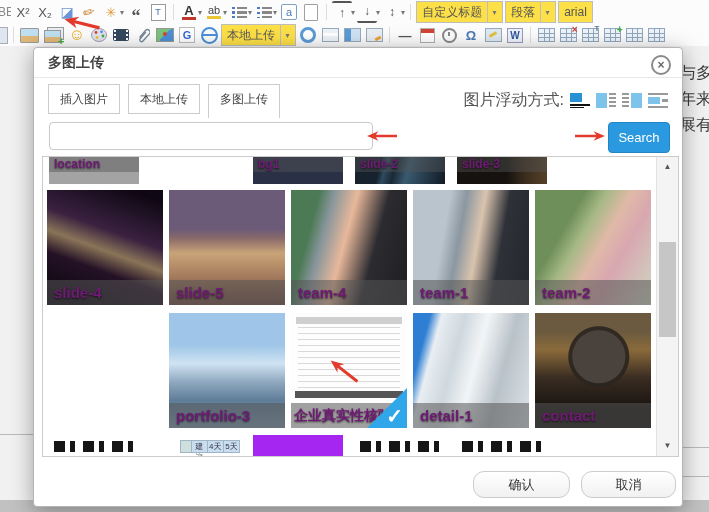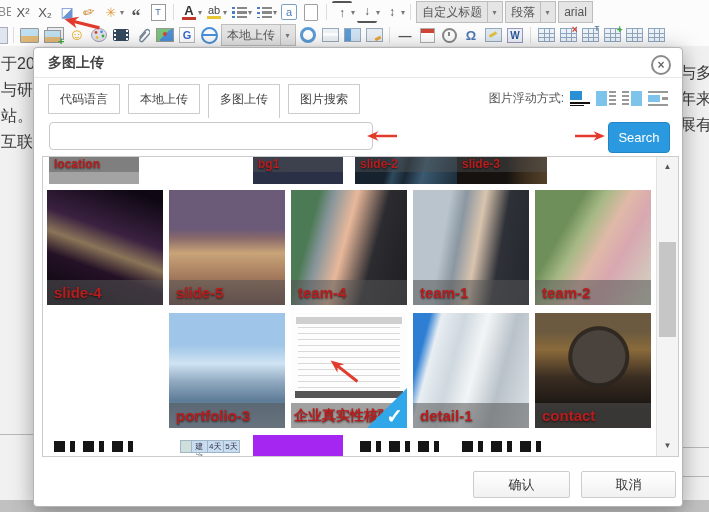--- a/index.html
+++ b/index.html
@@ -29,21 +29,21 @@
   .ic-list.ol .mk{position:absolute;left:0;top:0;width:3px;height:11px;
       background:repeating-linear-gradient(180deg,#4a7ac9 0 2px,transparent 2px 4.5px);}
   .ic-list.ul .mk{position:absolute;left:0;top:0;width:3px;height:11px;
       background:repeating-radial-gradient(circle at 1.5px 1px,#4a7ac9 0 1.2px,transparent 1.3px 4.5px);}
   .a-box{width:14px;height:14px;border:1px solid #7aa0c4;border-radius:2px;color:#4a7ab5;font-size:11px;
          display:flex;align-items:center;justify-content:center;background:#fff;}
   .page-box{width:12px;height:15px;background:#fff;border:1px solid #a0a0a0;border-radius:1px;}
   .sp-ic{font-size:12px;color:#555;}
   .sp-top{border-top:2px solid #555;line-height:12px;}
   .sp-bot{border-bottom:2px solid #555;line-height:12px;}
-  .tsel{display:flex;height:20px;border:1px solid #bdbdbd;background:#e5e5e5;align-items:center;
+  .tsel{display:flex;height:20px;border:1px solid #bdbdbd;background:#fde047;align-items:center;
         font-size:12px;color:#555;flex:0 0 auto;}
   .tsel .lab{padding:0 5px;white-space:nowrap;}
   .tsel .cbox{width:14px;height:100%;border-left:1px solid #bdbdbd;display:flex;align-items:center;justify-content:center;}
   
   .half-ic{width:7px;height:15px;background:#dfe6ef;border:1px solid #aab;border-left:none;flex:0 0 auto;}
   .pic-ic{width:17px;height:13px;border:1px solid #9a9a9a;border-radius:1px;flex:0 0 auto;position:relative;
           background:linear-gradient(180deg,#bfe0f0 0 55%,#e0b878 55%);}
   .pic-multi{position:relative;width:19px;height:16px;flex:0 0 auto;}
   .pic-multi .f1{position:absolute;left:3px;top:0;width:15px;height:11px;border:1px solid #9a9a9a;background:#e8eef4;}
   .pic-multi .f2{position:absolute;left:0;top:3px;width:15px;height:11px;border:1px solid #9a9a9a;
@@ -96,21 +96,21 @@
           border:1px solid #b5b5b5;border-radius:4px;box-shadow:0 4px 22px rgba(0,0,0,.35);}
   .dlg-title{position:absolute;left:0;top:0;right:0;height:29px;line-height:29px;padding-left:14px;
              font-size:14px;font-weight:bold;color:#444;border-bottom:1px solid #e8e8e8;}
   .dlg-close{position:absolute;right:11px;top:7px;width:16px;height:16px;border:2px solid #8a8a8a;border-radius:50%;
              display:flex;align-items:center;justify-content:center;font-size:12px;font-weight:bold;color:#666;
              line-height:14px;background:#fff;cursor:pointer;}
   .tabs{position:absolute;left:14px;top:36px;display:flex;gap:8px;align-items:flex-start;}
   .tab{height:28px;line-height:28px;padding:0 11px;border:1px solid #ccc;font-size:12px;color:#444;background:#fff;cursor:pointer;}
   .tab.active{height:33px;border-bottom:none;}
   .float-area{position:absolute;right:14px;top:42px;display:flex;align-items:center;gap:6px;}
-  .float-label{font-size:12px;color:#555;}
+  .float-label{font-size:16px;color:#555;}
   .fl{width:20px;height:15px;background:#fff;flex:0 0 auto;cursor:pointer;}
   .fl1{background:linear-gradient(#2b8fd4 0 0) 0 0/12px 9px no-repeat,
                linear-gradient(#111 0 0) 0 10.5px/20px 2px no-repeat,
                linear-gradient(#111 0 0) 0 13.5px/14px 2px no-repeat;}
   .fl2{background:linear-gradient(#7ec3ea 0 0) 0 0/11px 15px no-repeat,
                repeating-linear-gradient(180deg,#999 0 2px,transparent 2px 4px) 13px 0/7px 15px no-repeat;}
   .fl3{background:linear-gradient(#7ec3ea 0 0) 9px 0/11px 15px no-repeat,
                repeating-linear-gradient(180deg,#999 0 2px,transparent 2px 4px) 0 0/7px 15px no-repeat;}
   .fl4{background:linear-gradient(#999 0 0) 0 0/20px 2px no-repeat,
                linear-gradient(#999 0 0) 0 13px/20px 2px no-repeat,
@@ -120,21 +120,21 @@
                 background:#fff;font-size:13px;padding:0 6px;outline:none;}
   .search-btn{position:absolute;left:574px;top:74px;width:60px;height:29px;background:#2b99e0;border:1px solid #2384c4;
               border-radius:4px;color:#fff;font-size:13px;display:flex;align-items:center;justify-content:center;cursor:pointer;}
   
   .grid{position:absolute;left:8px;top:108px;width:635px;height:299px;border:1px solid #ccc;overflow:hidden;background:#fff;}
   .th{position:absolute;overflow:hidden;cursor:pointer;}
   .th.big{width:116px;height:115px;}
   .th.small{width:90px;}
   .timg{position:absolute;left:0;top:0;right:0;bottom:0;}
   .tlabel{position:absolute;left:0;right:0;bottom:0;height:25px;line-height:25px;background:rgba(85,85,85,.55);
-          color:#b91c1c;font-size:15px;font-weight:bold;padding-left:7px;white-space:nowrap;overflow:hidden;
+          color:#701a75;font-size:15px;font-weight:bold;padding-left:7px;white-space:nowrap;overflow:hidden;
           text-shadow:0 1px 2px rgba(0,0,0,.65);}
   .tlabel.top{top:0;bottom:auto;height:15px;line-height:15px;font-size:12px;background:rgba(85,85,85,.45);padding-left:5px;}
   
   .t-location{background:#a3a3a3;}
   .t-avatar{background:radial-gradient(ellipse 70px 58px at 50% 125%,#7a4a42 34%,#d2316b 35% 62%,#efefef 63%);}
   .t-bg1{background:#2a3147;}
   .t-s2{background:linear-gradient(105deg,#16222e 0 28%,#2e4a5e 34%,#1a2835 44%,#3a5a70 58%,#101a24 100%);}
   .t-s3{background:linear-gradient(90deg,#15120f 0 55%,#3a2c1c 75%,#55412a 100%);}
   .t-slide4{background:linear-gradient(200deg,#0f0814 8%,#3a2140 38%,#8a7458 52%,#241126 66%,#0d0711 92%);}
   .t-slide5{background:linear-gradient(180deg,#6b5a78 0 34%,#8a6a6a 42%,#c9a478 55%,#a3795c 76%,#6e4a44 100%);}
@@ -164,35 +164,31 @@
   .t-purple{background:#a426f0;}
   .sel-corner{position:absolute;right:0;bottom:0;width:0;height:0;
               border-left:40px solid transparent;border-bottom:40px solid #2fa7e9;}
   .sel-check{position:absolute;right:4px;bottom:0px;color:#fff;font-size:20px;font-weight:bold;}
   
   .sb{position:absolute;top:0;right:0;width:21px;height:100%;background:#f4f4f4;border-left:1px solid #e2e2e2;}
   .sb-btn{position:absolute;left:0;width:100%;height:20px;text-align:center;font-size:8px;color:#555;line-height:20px;cursor:pointer;}
   .sb-up{top:0;} .sb-dn{bottom:0;}
   .sb-thumb{position:absolute;left:2px;right:2px;top:85px;height:95px;background:#c6c6c6;cursor:pointer;}
   
-  .fbtn{position:absolute;top:423px;height:25px;border:1px solid #ccc;border-radius:2px;
+  .fbtn{position:absolute;top:423px;height:25px;border:1px solid #ccc;border-radius:11px;
         background:linear-gradient(#fff,#f1f1f1);font-size:13px;color:#333;display:flex;
         align-items:center;justify-content:center;cursor:pointer;}
   .fbtn.ok{left:439px;width:95px;}
   .fbtn.no{left:547px;width:93px;}
 </style>
 </head>
 <body>
 
 <div id="screen">
 
-  <div class="bg-lines bg-left">于20
-与研
-站。
-互联</div>
   <div class="bg-lines bg-right">与多
 年来
 展有</div>
   <div class="hline" style="left:0;top:434px;width:33px;"></div>
   <div class="hline" style="left:681px;top:447px;width:28px;"></div>
   <div class="hline" style="left:681px;top:476px;width:28px;"></div>
   <div class="bottom-strip"></div>
 
   <div class="toolbar">
     <div class="trow trow1">
@@ -374,24 +370,23 @@
     <svg class="arr" style="left:64px;top:17px;transform:rotate(14deg);" width="36" height="13" viewBox="0 0 34 12">
       <polygon points="0,6 13,0.5 10,4.5 34,4.5 34,7.5 10,7.5 13,11.5" fill="#e23b2e"></polygon>
     </svg>
   </div>
 
   <div class="dialog">
     <div class="dlg-title">多图上传</div>
     <div class="dlg-close">×</div>
 
     <div class="tabs">
-      <div class="tab">代码语言</div>
+      <div class="tab">插入图片</div>
       <div class="tab">本地上传</div>
       <div class="tab active">多图上传</div>
-      <div class="tab">图片搜索</div>
     </div>
 
     <div class="float-area">
       <span class="float-label">图片浮动方式:</span>
       <span class="fl fl1"></span>
       <span class="fl fl2"></span>
       <span class="fl fl3"></span>
       <span class="fl fl4"></span>
     </div>
 
@@ -407,21 +402,21 @@
     <div class="grid">
 
       <div class="th small" style="left:6px;top:0;height:27px;">
         <div class="timg t-location"></div>
         <div class="tlabel top">location</div>
       </div>
       <div class="th small" style="left:210px;top:0;height:27px;">
         <div class="timg t-bg1"></div>
         <div class="tlabel top">bg1</div>
       </div>
-      <div class="th small" style="left:312px;top:0;height:27px;padding-left:28px;">
+      <div class="th small" style="left:312px;top:0;height:27px;">
         <div class="timg t-s2"></div>
         <div class="tlabel top">slide-2</div>
       </div>
       <div class="th small" style="left:414px;top:0;height:27px;">
         <div class="timg t-s3"></div>
         <div class="tlabel top">slide-3</div>
       </div>
 
       <div class="th big" style="left:4px;top:33px;">
         <div class="timg t-slide4"></div>

